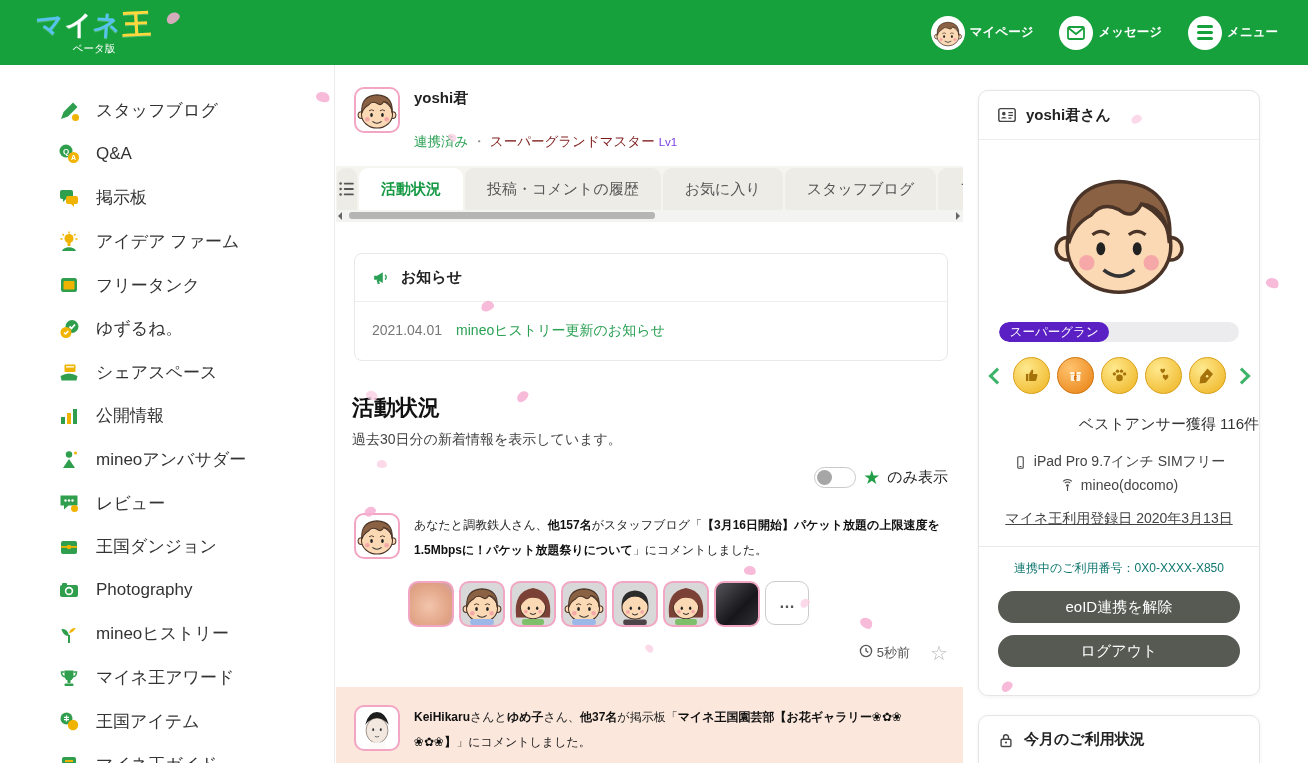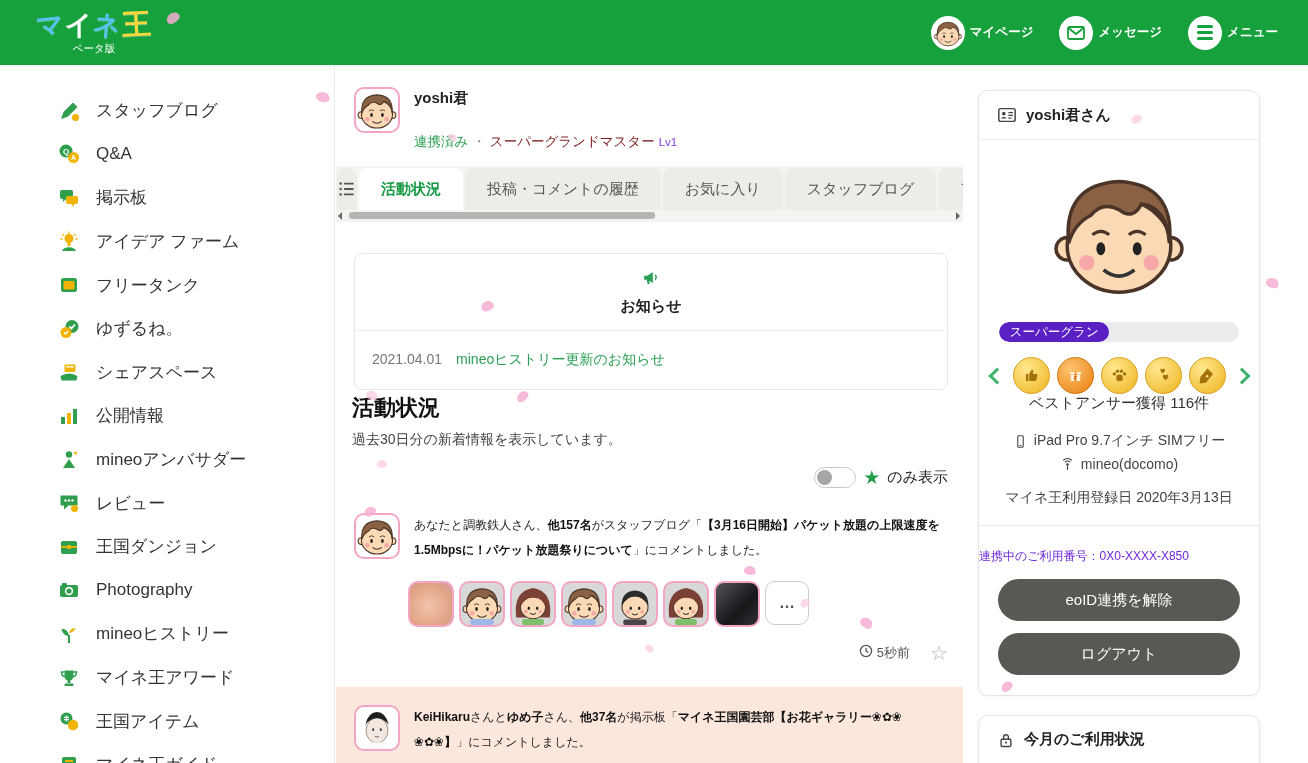--- a/index.html
+++ b/index.html
@@ -58,21 +58,21 @@
   .tab.active{background:#fff;color:#169a44;font-weight:bold;}
   .hscroll{position:absolute;left:0;top:145px;width:627px;height:12px;background:#f3f3f2;}
   .hthumb{position:absolute;left:13px;top:2px;width:306px;height:7px;background:#b5b5b3;border-radius:3px;cursor:pointer;}
   .harrow{position:absolute;top:2px;width:0;height:0;border:4px solid transparent;cursor:pointer;}
   .harrow.left{left:2px;border-right-color:#666;border-left:none;}
   .harrow.right{right:3px;border-left-color:#666;border-right:none;}
 
   .notice-card{position:absolute;left:18px;top:188px;width:594px;box-sizing:border-box;background:#fff;
                border:1px solid #e8e8e8;border-radius:8px;}
   .notice-head{display:flex;align-items:center;gap:10px;padding:14px 17px;border-bottom:1px solid #eee;
-               font-size:15px;font-weight:bold;color:#222;flex-direction:column;}
+               font-size:15px;font-weight:bold;color:#222;}
   .notice-row{display:flex;gap:14px;padding:20px 17px;font-size:14px;}
   .notice-date{color:#777;}
   .notice-link{color:#2aa054;cursor:pointer;}
 
   .act-heading{position:absolute;left:16px;top:328px;font-size:22px;font-weight:bold;color:#111;}
   .act-sub{position:absolute;left:16px;top:366px;font-size:14px;color:#444;}
 
   .filter-row{position:absolute;right:15px;top:402px;display:flex;align-items:center;gap:7px;}
   .switch{width:42px;height:21px;border-radius:11px;background:#fff;border:1px solid #c9c9c9;
           position:relative;cursor:pointer;box-sizing:border-box;}
@@ -109,29 +109,29 @@
   .progress{margin:20px 20px 0;height:20px;border-radius:10px;background:#ecebee;overflow:hidden;}
   .progress .fill{width:46%;height:100%;background:#5b20c4;border-radius:10px;display:flex;
                   align-items:center;justify-content:center;color:#fff;font-size:12.5px;}
   .badge-row{margin-top:15px;display:flex;align-items:center;justify-content:center;gap:7px;}
   .car-arrow{width:9px;height:9px;border-left:3px solid #3db36a;border-bottom:3px solid #3db36a;cursor:pointer;}
   .car-arrow.left{transform:rotate(45deg);margin-right:3px;}
   .car-arrow.right{transform:rotate(225deg);margin-left:3px;}
   .badge{width:35px;height:35px;border-radius:50%;background:radial-gradient(circle at 35% 30%,#ffe98e,#edb21f);
          border:1px solid #d9a017;display:flex;align-items:center;justify-content:center;cursor:pointer;}
   .badge.orange{background:radial-gradient(circle at 35% 30%,#ffc36e,#e87f10);border-color:#cf7208;}
-  .stat-best{text-align:center;font-size:15px;color:#333;}
+  .stat-best{margin-top:21px;text-align:right;font-size:15px;color:#333;}
   .stat-device{margin-top:19px;display:flex;align-items:center;justify-content:center;gap:6px;
                font-size:14px;color:#444;}
   .stat-plan{margin-top:6px;display:flex;align-items:center;justify-content:center;gap:6px;
              font-size:14px;color:#444;}
-  .stat-reg{margin-top:17px;text-align:center;font-size:14px;color:#444;}
+  .stat-reg{margin-top:17px;text-align:center;font-size:14px;color:#444;text-decoration:underline;}
   .card-div{margin-top:18px;border-top:1px solid #e9e9e9;}
-  .linked-num{margin-top:22px;text-align:left;font-size:12px;color:#6d28d9;}
-  .btn-dark{width:242px;height:42px;margin:14px auto 0;border-radius:21px;background:#565a52;color:#fff;
+  .linked-num{margin-top:13px;text-align:center;font-size:12px;color:#0f766e;}
+  .btn-dark{width:242px;height:32px;margin:14px auto 0;border-radius:21px;background:#565a52;color:#fff;
             font-size:15px;display:flex;align-items:center;justify-content:center;cursor:pointer;}
   .btn-dark.second{margin-top:12px;}
 
   
   .petal{position:absolute;background:#f6aed2;border-radius:55% 45% 60% 40% / 60% 60% 40% 40%;
          opacity:.85;pointer-events:none;z-index:9;}
   .petal.light{background:#fbcfe3;opacity:.8;}
 </style>
 </head>
 <body>

